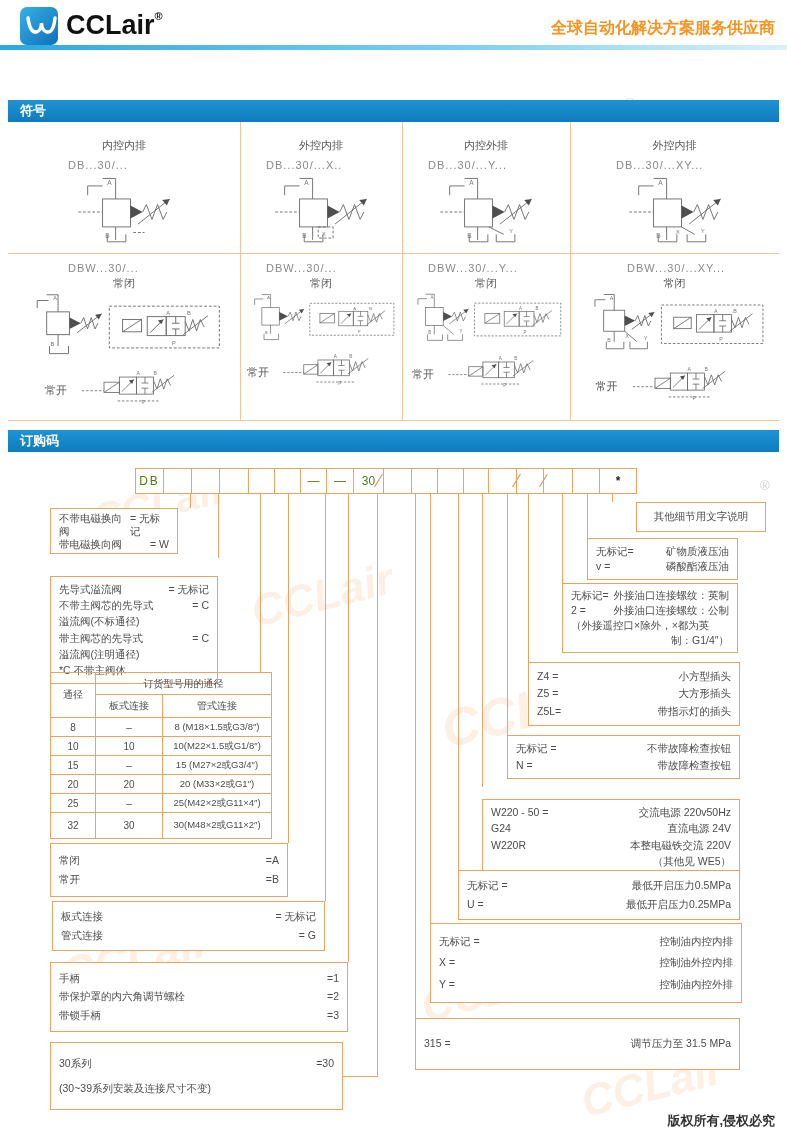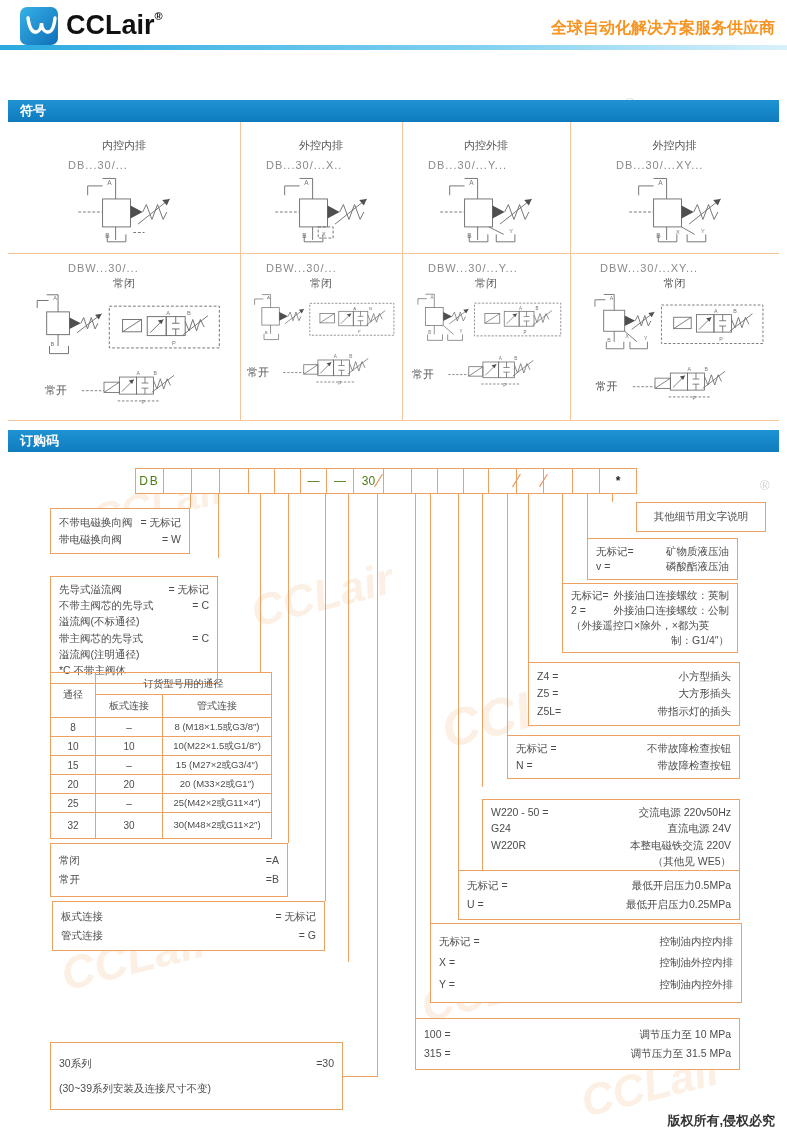--- a/index.html
+++ b/index.html
@@ -358,21 +358,21 @@
           <line class="st" x1="90" y1="30" x2="116" y2="10"></line>
           <text class="pt2" x="72" y="10">A</text>
           <text class="pt2" x="92" y="10">B</text>
           <text class="pt2" x="78" y="44">P</text>
           <line class="st da" x1="50" y1="40" x2="100" y2="40"></line>
         </svg>
       </div>
     </div>
 
     <div class="symcell" style="left:562px;top:132px;width:209px;height:166px;">
-      <div class="symcode" style="padding-left:30px;margin-top:8px;">DBW...30/...XY...</div>
+      <div class="symcode" style="padding-left:57px;margin-top:8px;">DBW...30/...XY...</div>
       <div class="nclab">常闭</div>
       <svg width="196" height="70" viewBox="0 0 215 80">
         <text class="pt2" x="33" y="10">A</text>
         <line class="st" x1="38" y1="4" x2="38" y2="22"></line>
           <line class="st" x1="26" y1="4" x2="38" y2="4"></line>
         <polyline class="st" points="16,18 16,10 28,10"></polyline>
         <rect class="st" x="26" y="22" width="24" height="24"></rect>
         <polygon class="fl" points="50,28 62,34 50,40"></polygon>
         <polyline class="st" points="62,34 65,28 69,40 73,28 77,40 80,34"></polyline>
         <line class="st" x1="58" y1="44" x2="84" y2="24"></line>
@@ -463,21 +463,21 @@
   <div class="conn" style="left:612px;top:493px;height:9px;"></div>
   <div class="conn" style="left:587px;top:493px;height:45px;"></div>
   <div class="conn" style="left:562px;top:493px;height:90px;"></div>
   <div class="conn" style="left:528px;top:493px;height:169px;"></div>
   <div class="conn" style="left:507px;top:493px;height:242px;"></div>
   <div class="conn" style="left:482px;top:493px;height:294px;"></div>
   <div class="conn" style="left:458px;top:493px;height:377px;"></div>
   <div class="conn" style="left:430px;top:493px;height:430px;"></div>
   <div class="conn" style="left:415px;top:493px;height:525px;"></div>
 
-  <div class="obox" style="left:50px;top:508px;width:140px;height:46px;">
+  <div class="obox" style="left:50px;top:508px;width:128px;height:46px;">
     <div class="brow">
         <span>不带电磁换向阀</span>
         <span>= 无标记</span>
       </div>
     <div class="brow">
         <span>带电磁换向阀</span>
         <span>= W</span>
       </div>
   </div>
 
@@ -566,20 +566,34 @@
     <div class="brow">
         <span>板式连接</span>
         <span>= 无标记</span>
       </div>
     <div class="brow">
         <span>管式连接</span>
         <span>= G</span>
       </div>
   </div>
 
+  <div class="obox" style="left:50px;top:962px;width:298px;height:70px;">
+    <div class="brow">
+        <span>手柄</span>
+        <span>=1</span>
+      </div>
+    <div class="brow">
+        <span>带保护罩的内六角调节螺栓</span>
+        <span>=2</span>
+      </div>
+    <div class="brow">
+        <span>带锁手柄</span>
+        <span>=3</span>
+      </div>
+  </div>
 
   <div class="obox" style="left:50px;top:1042px;width:293px;height:68px;">
     <div class="brow">
         <span>30系列</span>
         <span>=30</span>
       </div>
     <div class="brow">
         <span>(30~39系列安装及连接尺寸不变)</span>
         <span></span>
       </div>
@@ -683,23 +697,19 @@
         <span>控制油外控内排</span>
       </div>
     <div class="brow">
         <span>Y      =</span>
         <span>控制油内控外排</span>
       </div>
   </div>
 
   <div class="obox" style="left:415px;top:1018px;width:325px;height:52px;">
     <div class="brow">
-        <span>100 =</span>
-        <span>调节压力至 10 MPa</span>
-      </div>
-    <div class="brow">
         <span>315 =</span>
         <span>调节压力至 31.5 MPa</span>
       </div>
   </div>
 
   <div id="footer">版权所有,侵权必究</div>
 </div>
 
 </body></html>

